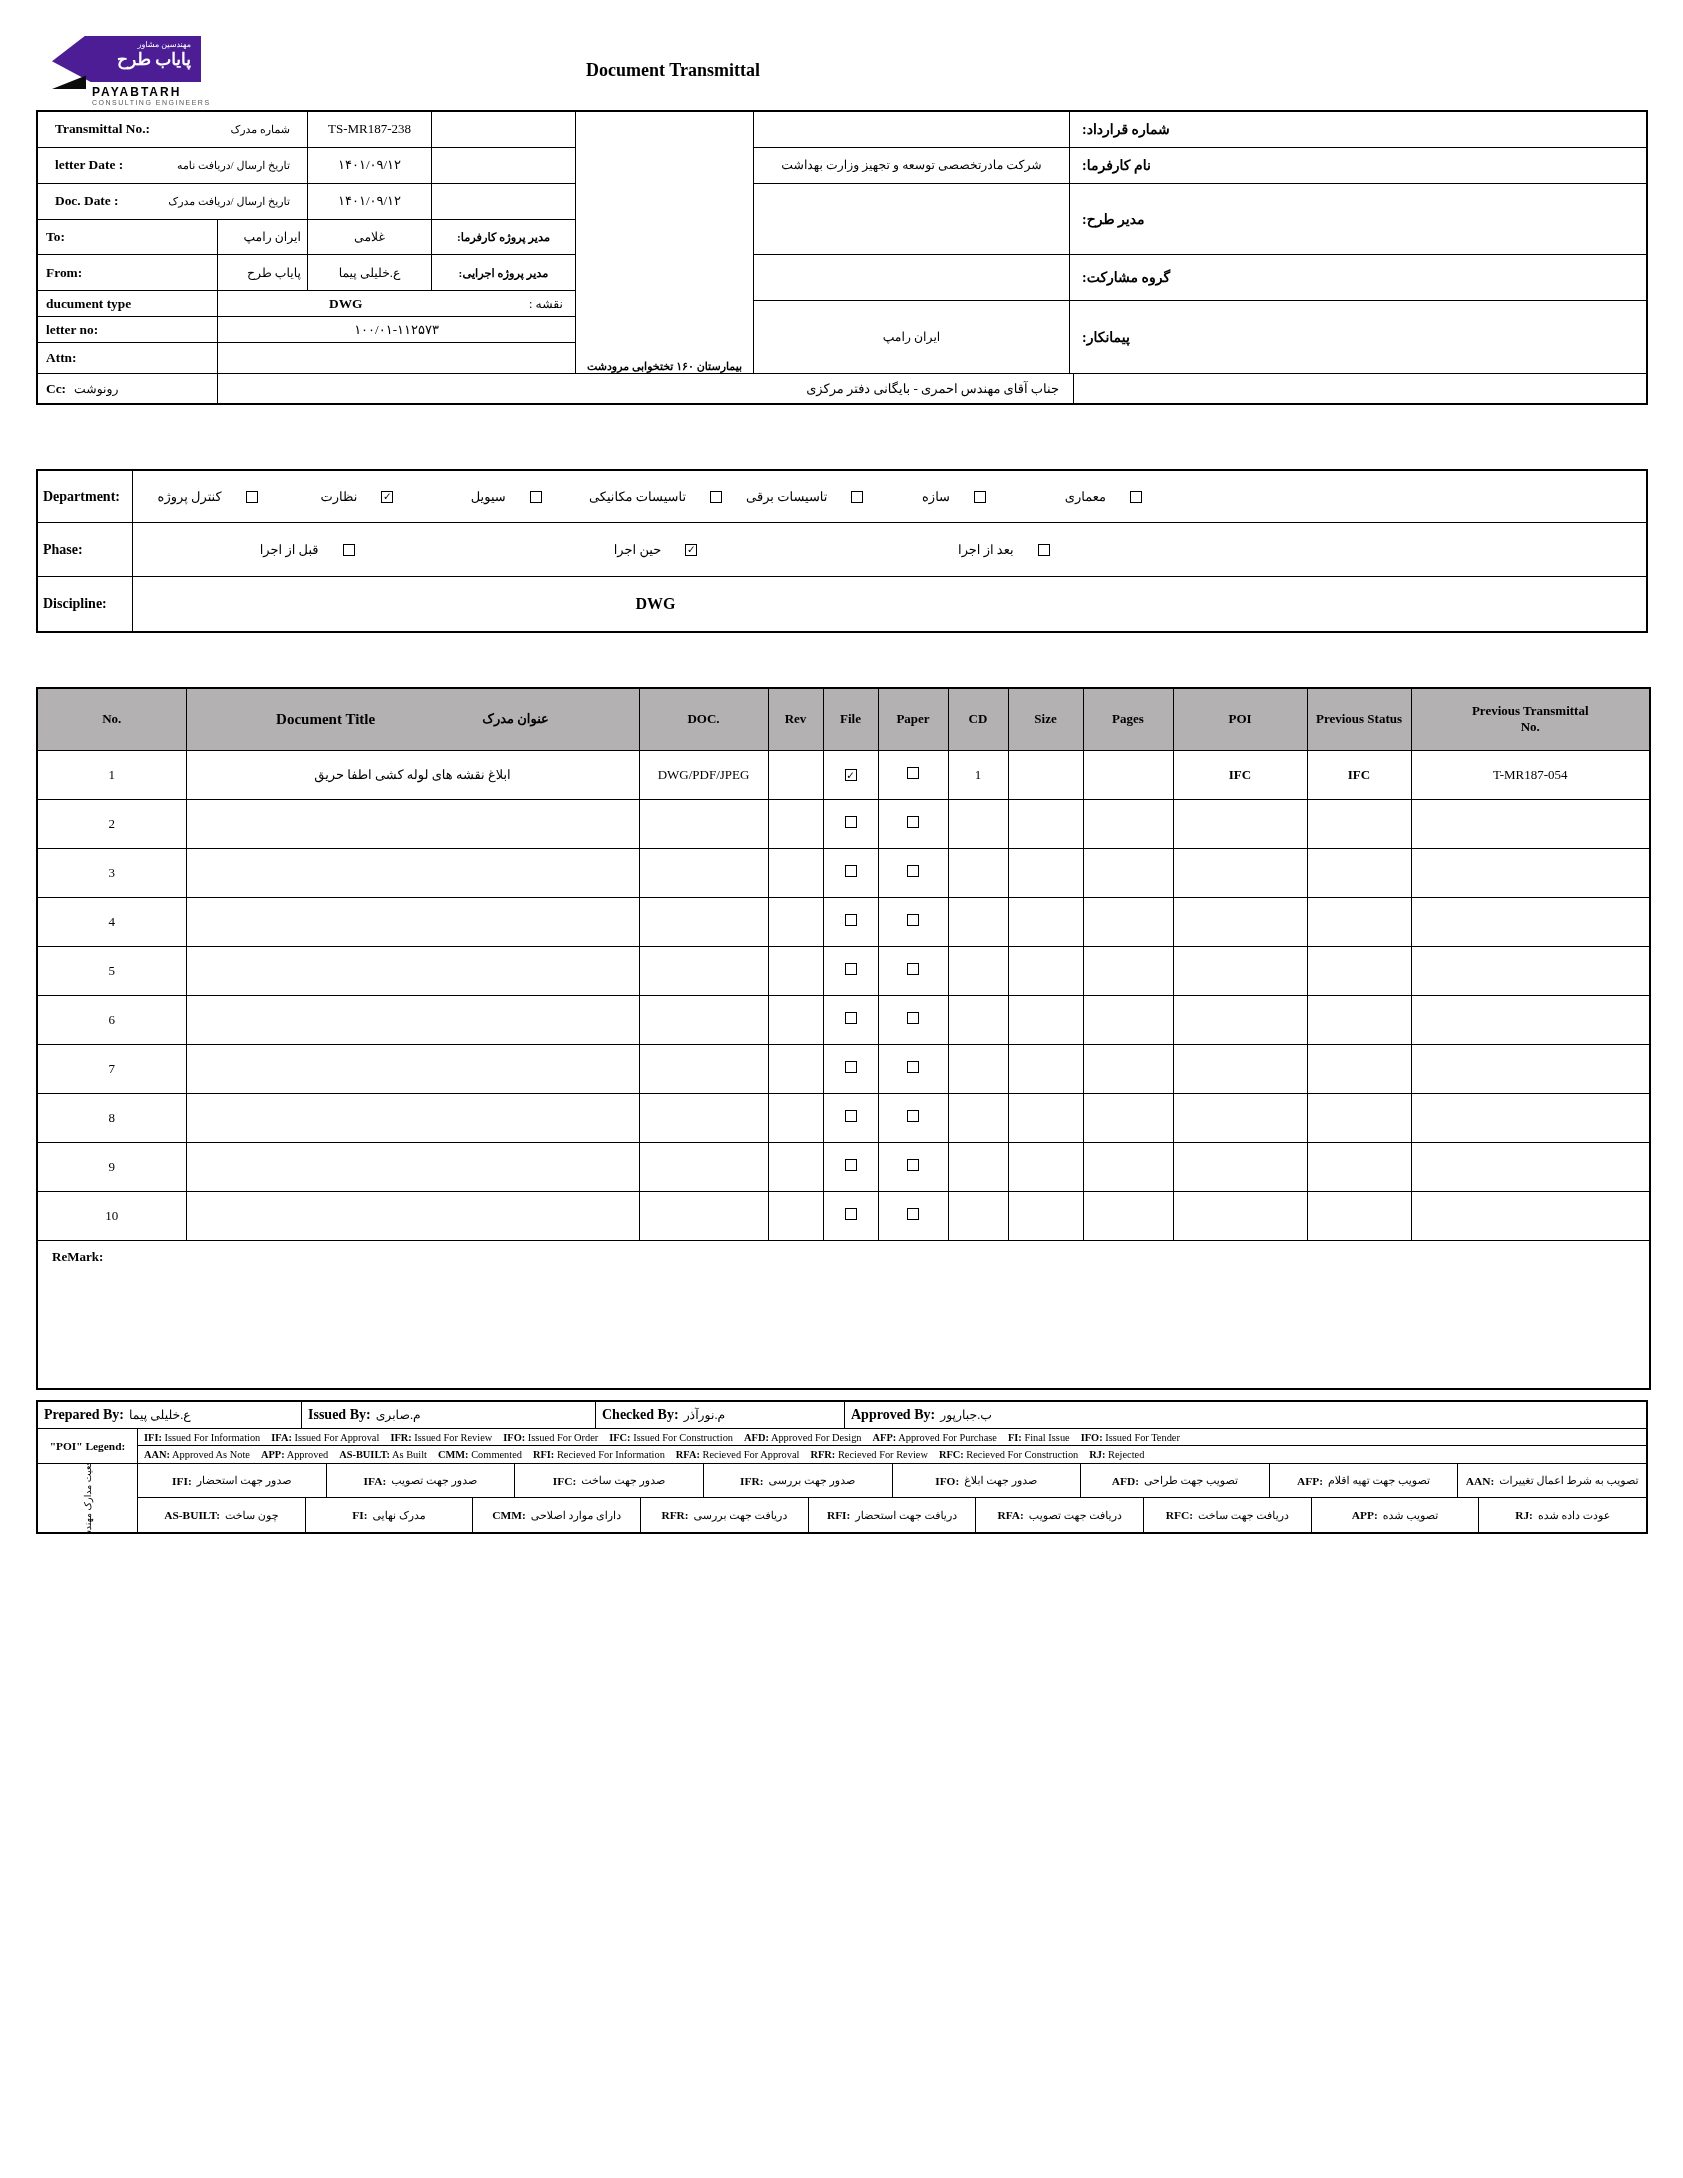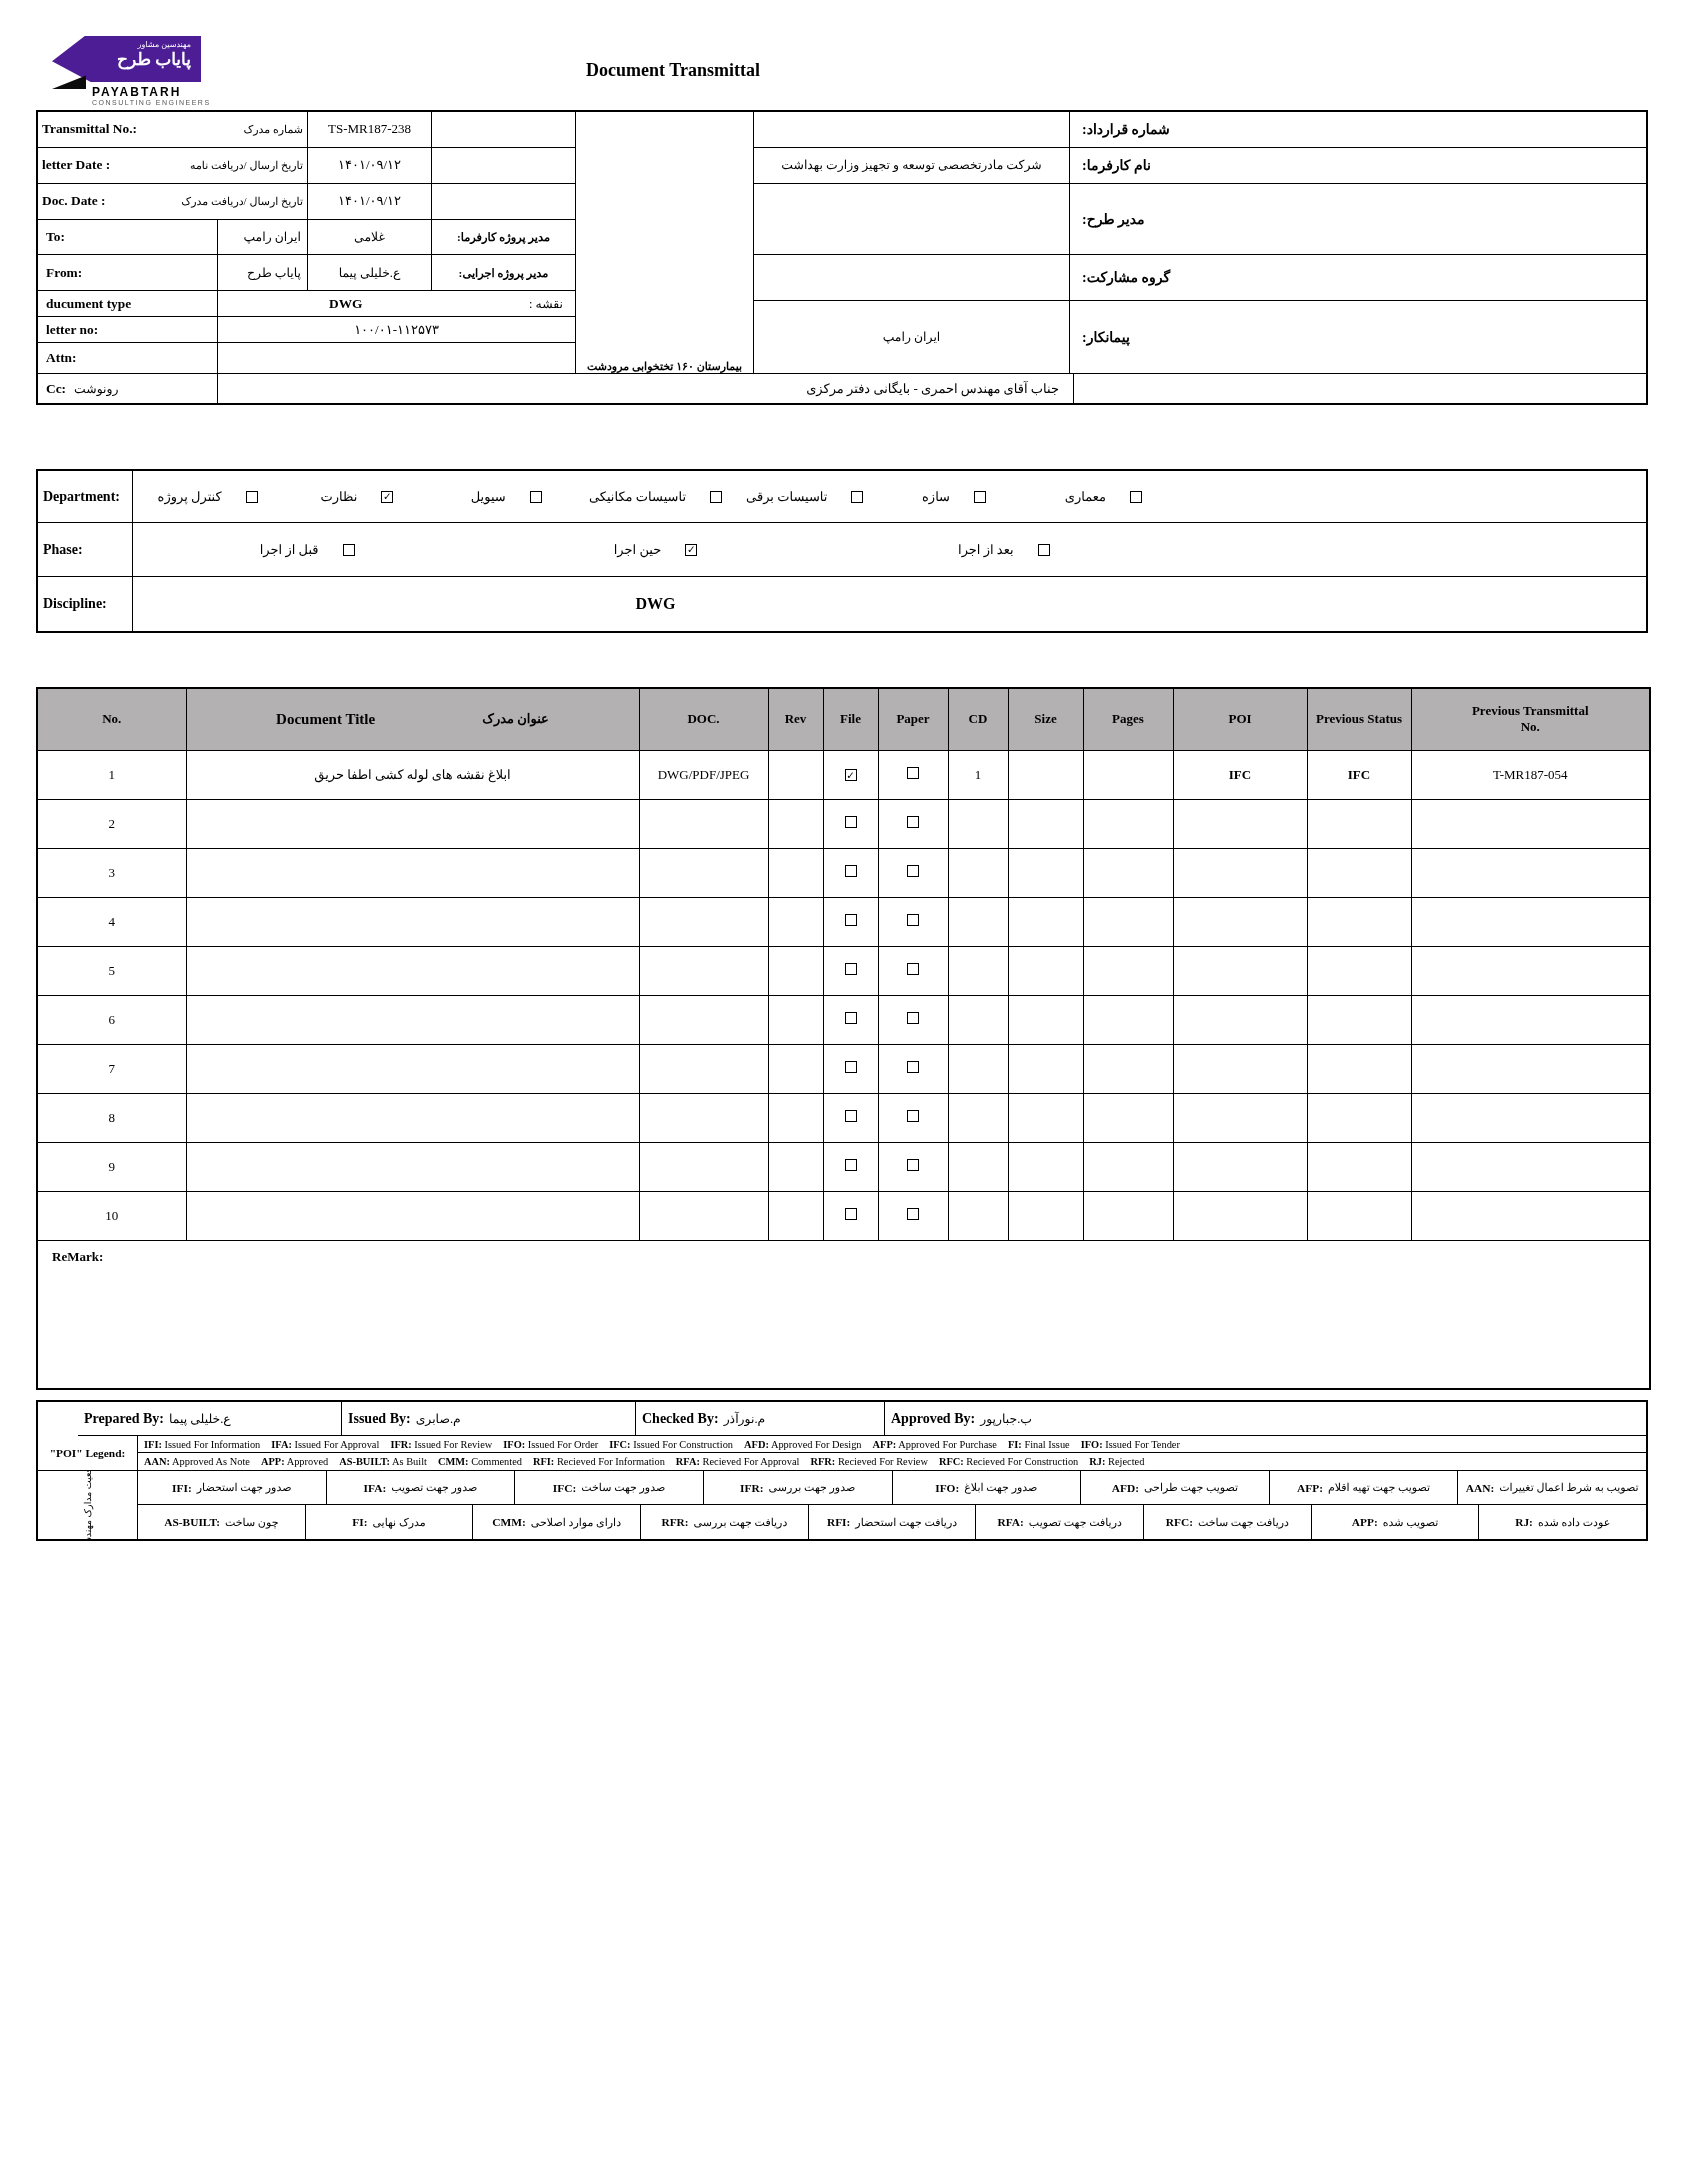--- a/index.html
+++ b/index.html
@@ -35,21 +35,21 @@
 
   
   .top-flex { display:flex; height:261px; }
   .tt-left { width:537px; display:flex; flex-direction:column; }
   .tt-row { display:flex; border-bottom:1px solid #000; align-items:stretch; }
   .tt-left .tt-row:last-child { border-bottom:none; }
   .h36{height:36px} .h26{height:26px} .h30{height:30px} .h46{height:46px} .h72{height:72px}
   .tc { display:flex; align-items:center; border-left:1px solid #000; font-size:13px; }
   .tc:first-child { border-left:none; }
   .w180{width:179px} .w90{width:90px} .w125{width:124px} .w145{width:144px}
-  .lab-270 { width:269px; justify-content:space-between; padding:0 4px; }
+  .lab-270 { width:269px; justify-content:space-between; padding:0 17px; }
   .en-b { font-weight:bold; font-size:13.4px; white-space:nowrap; }
   .fa { font-size:11px; }
   .fa-md { font-size:12.4px; }
   .tc.center { justify-content:center; }
   .tc.rightpad { justify-content:flex-end; padding-right:6px; }
   .tc.leftpad { justify-content:flex-start; padding-left:8px; }
   .role-lab { justify-content:center; font-weight:bold; font-size:11.4px; }
   .merged { flex:1; justify-content:space-between; padding:0 12px 0 111px; }
   .merged-center { flex:1; justify-content:center; }
   .tt-mid { width:179px; border-left:1px solid #000; border-right:1px solid #000;
@@ -93,21 +93,21 @@
   .th-trans span { display:inline-block; width:124px; }
   .doc-table tbody td { height:49px; text-align:center; font-size:13px; vertical-align:middle; }
   .td-title { font-size:13px; }
   .td-doc { font-size:11.4px; }
   .td-poi, .td-prev { font-weight:bold; font-size:13.4px; }
   .remark-row td { height:149px; vertical-align:top; text-align:left; padding:6px 0 0 14px; }
   .remark-label { font-weight:bold; font-size:13px; }
 
   
   .footer { margin-top:10px; }
-  .sign-row { display:flex; height:34px; border-bottom:1px solid #000; align-items:stretch;margin-left:40px; }
+  .sign-row { display:flex; height:27px; border-bottom:1px solid #000; align-items:stretch; }
   .sg { display:flex; align-items:center; gap:5px; padding-left:6px; border-left:1px solid #000; }
   .sg:first-child { border-left:none; }
   .sg-w1{width:263px} .sg-w2{width:294px} .sg-w3{width:249px} .sg-w4{flex:1}
   .sg-lab { font-weight:bold; font-size:14px; white-space:nowrap; }
   .sg-val { font-size:12.4px; }
   .len-block { display:flex; border-bottom:1px solid #000; }
   .len-label { width:100px; border-right:1px solid #000; display:flex; align-items:center;
     justify-content:center; font-weight:bold; font-size:11.4px; text-align:center; }
   .len-lines { flex:1; display:flex; flex-direction:column; }
   .len-line { height:17px; display:flex; align-items:center; padding-left:6px; font-size:10.4px;

